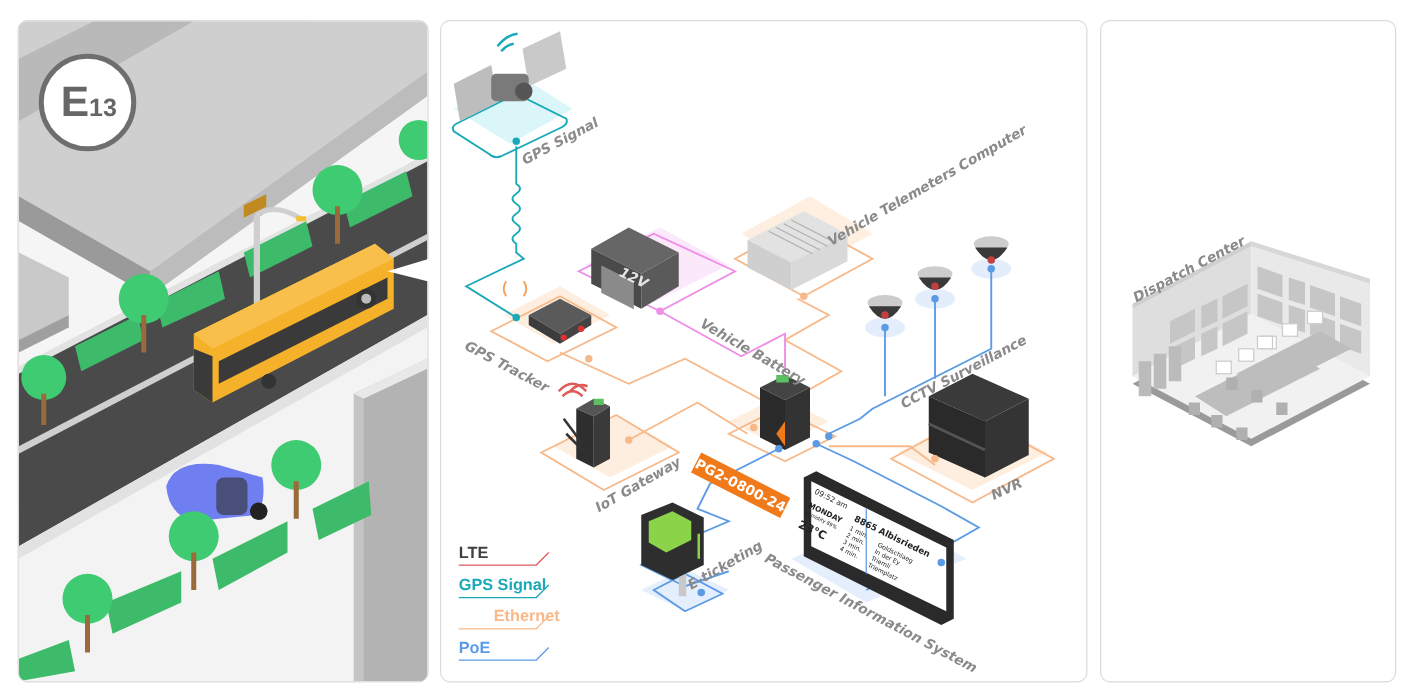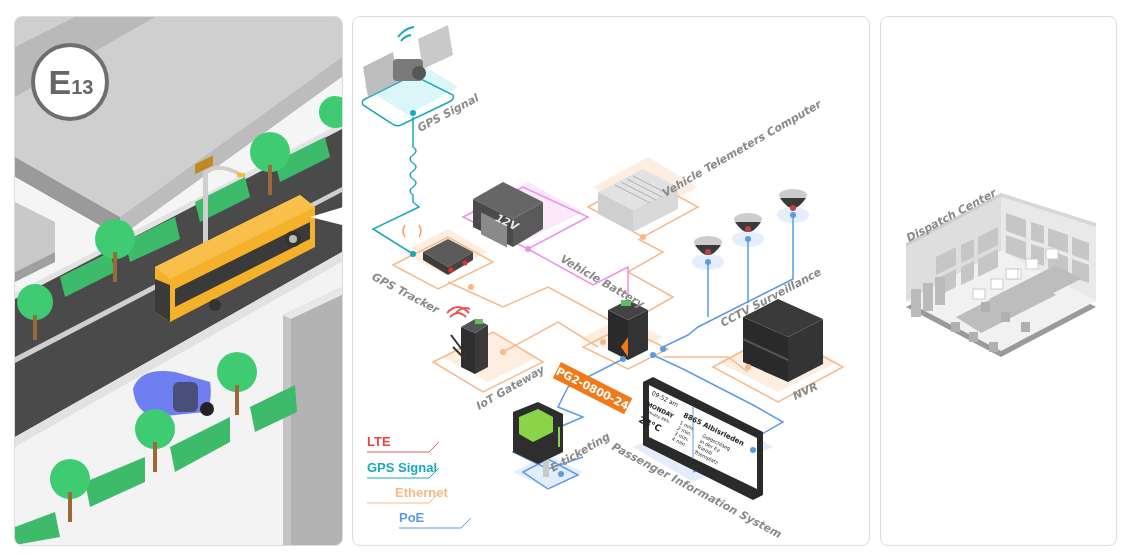--- a/index.html
+++ b/index.html
@@ -312,39 +312,39 @@
       <text x="38" y="36" font-size="5">4 min.</text>
       <text x="64" y="20" font-size="5">Goldschlaeg</text>
       <text x="64" y="26" font-size="5">In der Ey</text>
       <text x="64" y="32" font-size="5">Triemli</text>
       <text x="64" y="38" font-size="5">Triemplatz</text>
     </g>
   </svg>
 </div>
 
 <div>
-  <div class="legend-item" style="top:434px;color:#ef4444;">
+  <div class="legend-item" style="top:434px;color:#404040;">
     <span>LTE</span>
     <svg width="72" height="20">
         <path d="M0,18 L62,18 L72,8" fill="none" stroke="#e05a5a" stroke-width="1"></path>
       </svg>
   </div>
   <div class="legend-item" style="top:460px;color:#1aa9b8;">
     <span>GPS Signal</span>
     <svg width="72" height="20">
         <path d="M0,18 L62,18 L72,8" fill="none" stroke="#1aa9b8" stroke-width="1"></path>
       </svg>
   </div>
   <div class="legend-item" style="top:485px;color:#f7b98a;padding-left:28px;">
     <span>Ethernet</span>
     <svg width="72" height="20">
         <path d="M0,18 L62,18 L72,8" fill="none" stroke="#f7b98a" stroke-width="1"></path>
       </svg>
   </div>
-  <div class="legend-item" style="top:510px;color:#5b9be6;margin-left:32px;">
+  <div class="legend-item" style="top:510px;color:#5b9be6;">
     <span>PoE</span>
     <svg width="72" height="20">
         <path d="M0,18 L62,18 L72,8" fill="none" stroke="#5b9be6" stroke-width="1"></path>
       </svg>
   </div>
 </div>
 
 <div class="panel" id="p-right">
   <svg width="235" height="528" viewBox="0 0 235 528">
     <polygon points="25,290 120,340 215,290 120,240" fill="#9a9a9a"></polygon>

